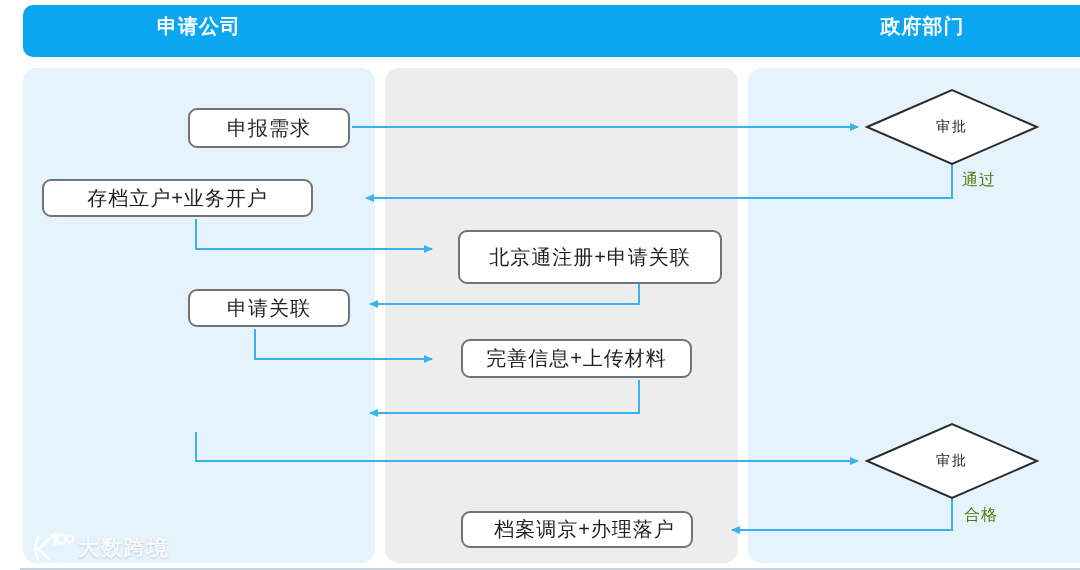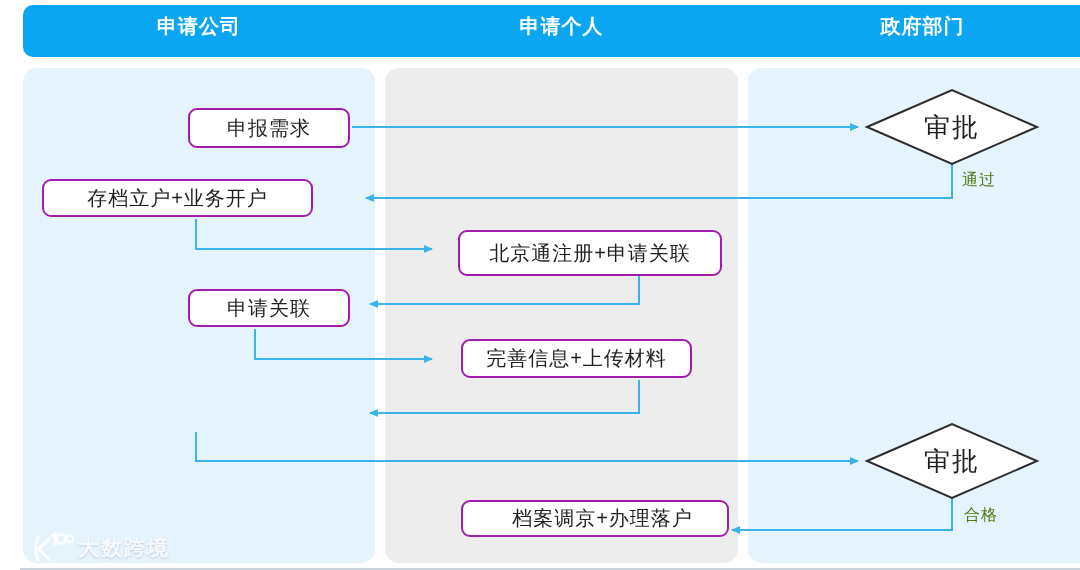--- a/index.html
+++ b/index.html
@@ -42,33 +42,33 @@
   }
   .lane-blue { background: #e5f3fc; }
   .lane-gray { background: #ededed; }
   .lane-left   { left: 3px;   width: 352px; }
   .lane-middle { left: 365px; width: 353px; }
   .lane-right  { left: 728px; width: 349px; }
   
   .node {
     position: absolute;
     background: #ffffff;
-    border: 2px solid #a21caf;
+    border: 2px solid #737373;
     border-radius: 9px;
     display: flex; align-items: center; justify-content: center;
     font-size: 20px;
     color: #1f1f1f;
     letter-spacing: 1px;
     z-index: 3;
   }
   
   .diamond-label {
     position: absolute;
     transform: translate(-50%, -50%);
-    font-size: 26px;
+    font-size: 14px;
     color: #1f1f1f;
     letter-spacing: 2px;
     z-index: 4;
     white-space: nowrap;
   }
   .edge-label {
     position: absolute;
     font-size: 16px;
     color: #4d7c0f;
     letter-spacing: 1px;
@@ -103,21 +103,20 @@
     background: #c9d2da;
   }
 </style>
 </head>
 <body>
 
 <div class="canvas">
 
   <div class="header-bar"></div>
   <div class="header-col hc1">申请公司</div>
-  <div class="header-col hc2">申请个人</div>
   <div class="header-col hc3">政府部门</div>
 
   <div class="lane lane-blue lane-left"></div>
   <div class="lane lane-gray lane-middle"></div>
   <div class="lane lane-blue lane-right"></div>
 
   <svg class="flow-layer" width="1080" height="570" viewBox="0 0 1080 570">
     <defs>
       <marker id="ah" markerWidth="9" markerHeight="8" refX="8" refY="4" orient="auto" markerUnits="userSpaceOnUse">
         <path d="M0,0 L9,4 L0,8 Z" fill="#3ab3ec"></path>
@@ -136,28 +135,28 @@
     <g fill="#ffffff" stroke="#2b2b2b" stroke-width="2">
       <polygon points="847,127 932,90 1017,127 932,164"></polygon>
       <polygon points="847,461 932,424 1017,461 932,498"></polygon>
     </g>
   </svg>
 
   <div class="node" style="left:168px; top:108px; width:162px; height:40px;">申报需求</div>
 
   <div class="node" style="left:22px; top:179px; width:271px; height:38px;">存档立户+业务开户</div>
 
-  <div class="node" style="left:438px; top:230px; width:264px; height:46px;">北京通注册+申请关联</div>
+  <div class="node" style="left:438px; top:230px; width:264px; height:54px;">北京通注册+申请关联</div>
 
   <div class="node" style="left:168px; top:289px; width:162px; height:38px;">申请关联</div>
 
   <div class="node" style="left:441px; top:339px; width:231px; height:39px;">完善信息+上传材料</div>
 
 
-  <div class="node" style="left:441px; top:500px; width:268px; height:37px;padding-left:15px;">档案调京+办理落户</div>
+  <div class="node" style="left:441px; top:511px; width:232px; height:37px;padding-left:15px;">档案调京+办理落户</div>
 
   <div class="diamond-label" style="left:932px; top:127px;">审批</div>
   <div class="diamond-label" style="left:932px; top:461px;">审批</div>
 
   <div class="edge-label" style="left:942px; top:170px;">通过</div>
   <div class="edge-label" style="left:944px; top:505px;">合格</div>
 
   <div class="watermark">
     <svg width="44" height="34" viewBox="0 0 44 34">
       <g stroke="rgba(255,255,255,0.92)" stroke-width="3" fill="none" stroke-linecap="round">

